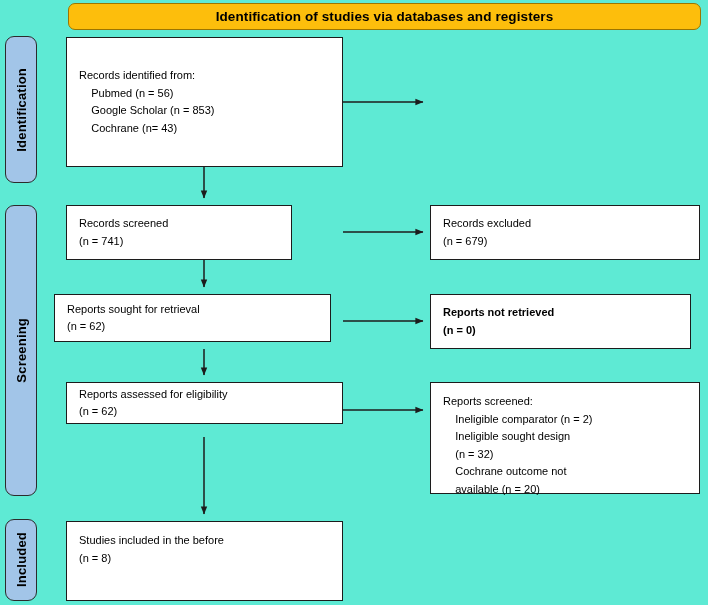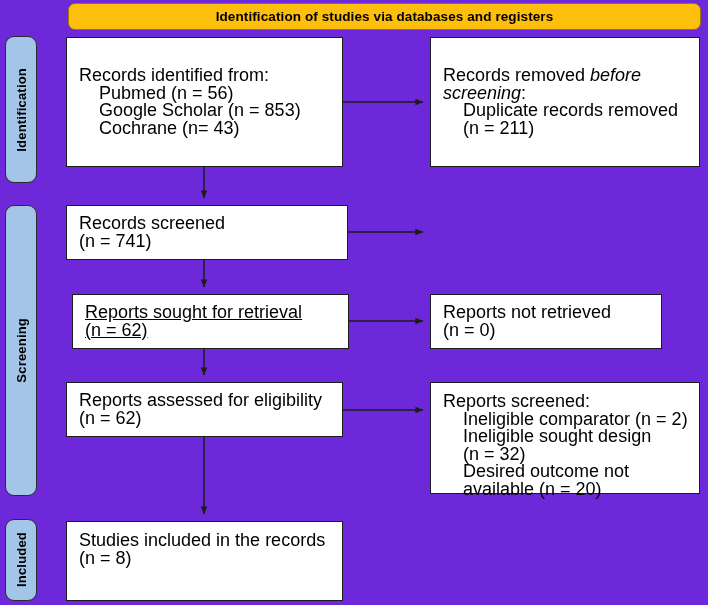--- a/index.html
+++ b/index.html
@@ -10,21 +10,21 @@
   body {
     font-family: "Liberation Sans", sans-serif;
     color: #000000;
   }
 
   #diagram {
     position: relative;
     width: 708px;
     height: 605px;
     overflow: hidden;
-    background: #6d28d9;
+    background: #5eead4;
   }
 
   
   .banner {
     position: absolute;
     left: 68px;
     top: 3px;
     width: 633px;
     height: 27px;
     background: #FDBE0C;
@@ -70,38 +70,38 @@
   .box {
     position: absolute;
     background: #ffffff;
     border: 1.6px solid #1c1c1c;
     box-sizing: border-box;
     display: flex;
     align-items: center;
     padding: 0 0 0 12px;
   }
   .box .txt {
-    font-size: 18px;
+    font-size: 11px;
     line-height: 17.5px;
     white-space: pre-wrap;
     color: #000;
   }
   .box .txt .ital { font-style: italic; }
 
   
   .b-identified { left: 66px; top: 37px;  width: 277px; height: 130px; }
-  .b-screened   { left: 66px; top: 205px; width: 282px; height: 55px;  }
-  .b-sought     { left: 72px; top: 294px; width: 277px; height: 55px; text-decoration: underline;  }
-  .b-assessed   { left: 66px; top: 382px; width: 277px; height: 55px;  }
+  .b-screened   { left: 66px; top: 205px; width: 226px; height: 55px;  }
+  .b-sought     { left: 54px; top: 294px; width: 277px; height: 48px;  }
+  .b-assessed   { left: 66px; top: 382px; width: 277px; height: 42px;  }
   .b-included   { left: 66px; top: 521px; width: 277px; height: 80px;  }
 
   
   .b-removed    { left: 430px; top: 37px;  width: 270px; height: 130px; }
   .b-excluded1  { left: 430px; top: 205px; width: 270px; height: 55px;  }
-  .b-notretr    { left: 430px; top: 294px; width: 232px; height: 55px;  }
+  .b-notretr    { left: 430px; top: 294px; width: 261px; height: 55px; font-weight: bold;  }
   .b-excluded2  { left: 430px; top: 382px; width: 270px; height: 112px; }
 
   
   .top-align { align-items: flex-start; padding-top: 10px; }
 
   
   #arrows {
     position: absolute;
     left: 0; top: 0;
     width: 708px; height: 605px;
@@ -169,39 +169,37 @@
     <div class="txt"><span>Reports sought for retrieval</span>
 <span>(n = 62)</span></div>
   </div>
 
   <div class="box b-assessed">
     <div class="txt"><span>Reports assessed for eligibility</span>
 <span>(n = 62)</span></div>
   </div>
 
   <div class="box b-included top-align">
-    <div class="txt"><span>Studies included in the records</span>
+    <div class="txt"><span>Studies included in the before</span>
 <span>(n = 8)</span></div>
   </div>
 
-  <div class="box b-removed">
-    <div class="txt"><span>Records removed </span><span class="ital">before</span>
-<span class="ital">screening</span><span>:</span>
-<span>    Duplicate records removed</span>
-<span>    (n = 211)</span></div>
-  </div>
-
+
+  <div class="box b-excluded1">
+    <div class="txt"><span>Records excluded</span>
+<span>(n = 679)</span></div>
+  </div>
 
   <div class="box b-notretr">
     <div class="txt"><span>Reports not retrieved</span>
 <span>(n = 0)</span></div>
   </div>
 
   <div class="box b-excluded2 top-align">
     <div class="txt"><span>Reports screened:</span>
 <span>    Ineligible comparator (n = 2)</span>
 <span>    Ineligible sought design</span>
 <span>    (n = 32)</span>
-<span>    Desired outcome not</span>
+<span>    Cochrane outcome not</span>
 <span>    available (n = 20)</span></div>
   </div>
 
 </div>
 
 </body></html>

